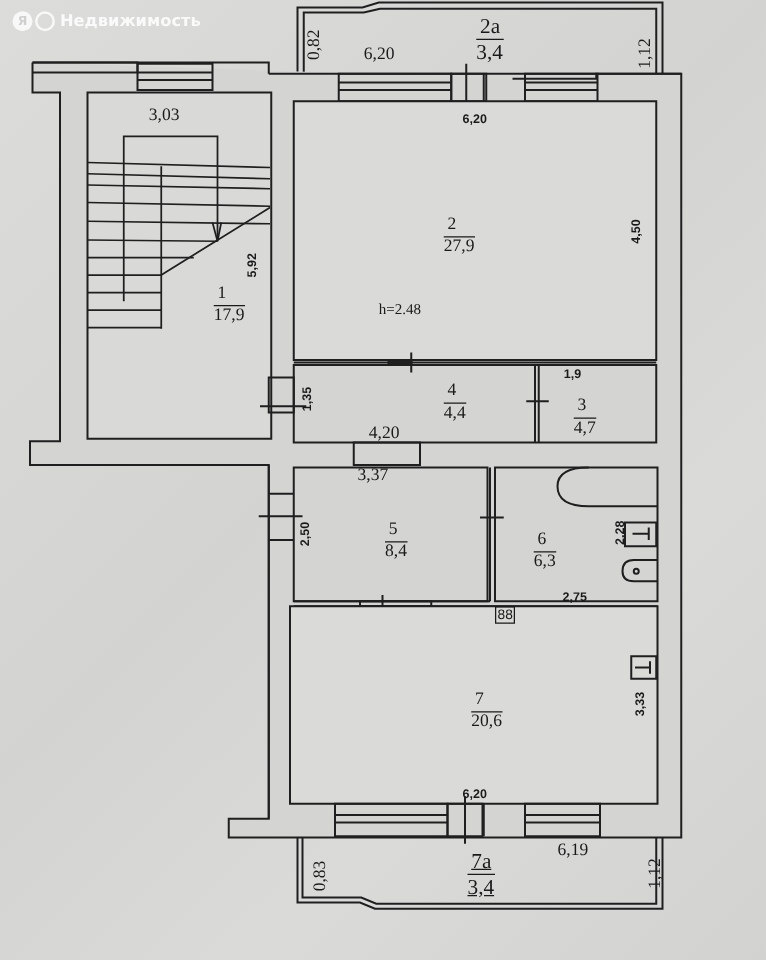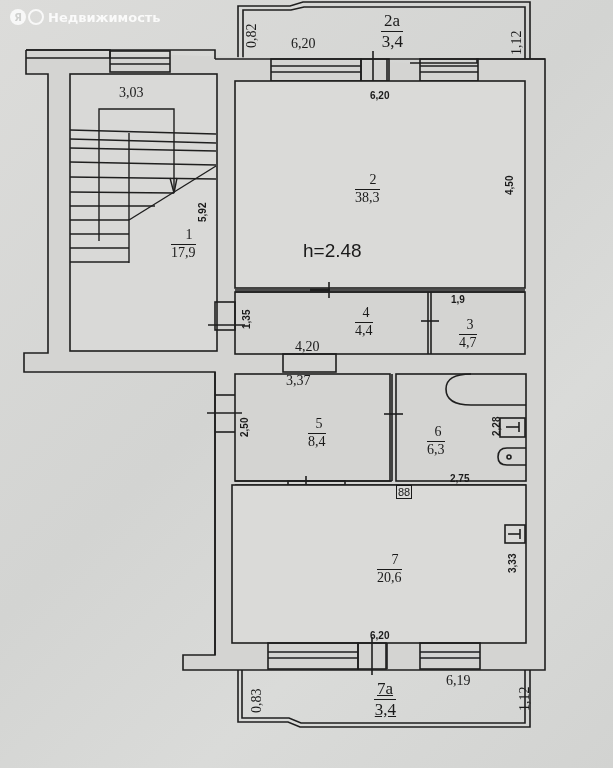--- a/index.html
+++ b/index.html
@@ -3,30 +3,30 @@
 <meta charset="utf-8">
 <style>
   html,body{margin:0;padding:0;}
   body{width:613px;height:768px;overflow:hidden;background:#d9d9d7;font-family:"DejaVu Serif","Liberation Serif",serif;}
   .stage{position:relative;width:613px;height:768px;background:linear-gradient(135deg,#dcdcda 0%,#d3d4d2 45%,#dadbd9 70%,#d2d3d1 100%);}
   svg.plan{position:absolute;left:0;top:0;}
   .lbl{position:absolute;color:#1a1a1a;white-space:nowrap;line-height:1;}
   .lbl.small{font-family:"Liberation Sans","DejaVu Sans",sans-serif;font-size:10px;font-weight:bold;}
   .lbl.med{font-family:"Liberation Serif","DejaVu Serif",serif;font-size:14px;}
   .lbl.vert{transform-origin:left top;transform:rotate(-90deg);}
-  .room{position:absolute;text-align:right;font-family:"Liberation Serif","DejaVu Serif",serif;color:#1a1a1a;line-height:1.05;}
+  .room{position:absolute;text-align:left;font-family:"Liberation Serif","DejaVu Serif",serif;color:#1a1a1a;line-height:1.05;}
   .room .num{display:block;border-bottom:1.5px solid #1a1a1a;padding:0 3px 1px;}
   .room .area{display:block;padding-top:1px;}
   .room.s{font-size:14px;}
   .room.l{font-size:17px;}
   .watermark{position:absolute;left:10px;top:9px;display:flex;align-items:center;gap:4px;color:rgba(255,255,255,0.85);font-family:"DejaVu Sans","Liberation Sans",sans-serif;font-size:13px;font-weight:bold;}
   .wm-logo{display:flex;gap:2px;}
   .wm-circle{width:16px;height:16px;border-radius:50%;background:rgba(255,255,255,0.8);color:#cfd0ce;font-size:10px;display:flex;align-items:center;justify-content:center;}
   .wm-ring{width:12px;height:12px;border-radius:50%;border:2.5px solid rgba(255,255,255,0.8);}
-  .height-lbl{position:absolute;font-family:Liberation Sans, sans-serif;font-size:19px;color:#1a1a1a;}
+  .height-lbl{position:absolute;font-family:Liberation Serif, serif;font-size:12px;color:#1a1a1a;}
   .box88{position:absolute;border:1.5px solid #1a1a1a;font-family:"Liberation Sans","DejaVu Sans",sans-serif;font-size:11px;font-weight:normal;padding:0 1px;line-height:12px;color:#1a1a1a;}
 </style>
 </head>
 <body>
 
 <div class="stage">
 
   <div class="watermark">
     <div class="wm-logo">
       <span class="wm-circle">Я</span>
@@ -141,21 +141,21 @@
   <div class="room l" style="left:381px;top:12px;">
     <span class="num">2a</span>
     <span class="area">3,4</span>
   </div>
   <div class="room s" style="left:171px;top:228px;">
     <span class="num">1</span>
     <span class="area">17,9</span>
   </div>
   <div class="room s" style="left:355px;top:173px;">
     <span class="num">2</span>
-    <span class="area">38,3</span>
+    <span class="area">27,9</span>
   </div>
   <div class="room s" style="left:355px;top:306px;">
     <span class="num">4</span>
     <span class="area">4,4</span>
   </div>
   <div class="room s" style="left:459px;top:318px;">
     <span class="num">3</span>
     <span class="area">4,7</span>
   </div>
   <div class="room s" style="left:308px;top:417px;">

